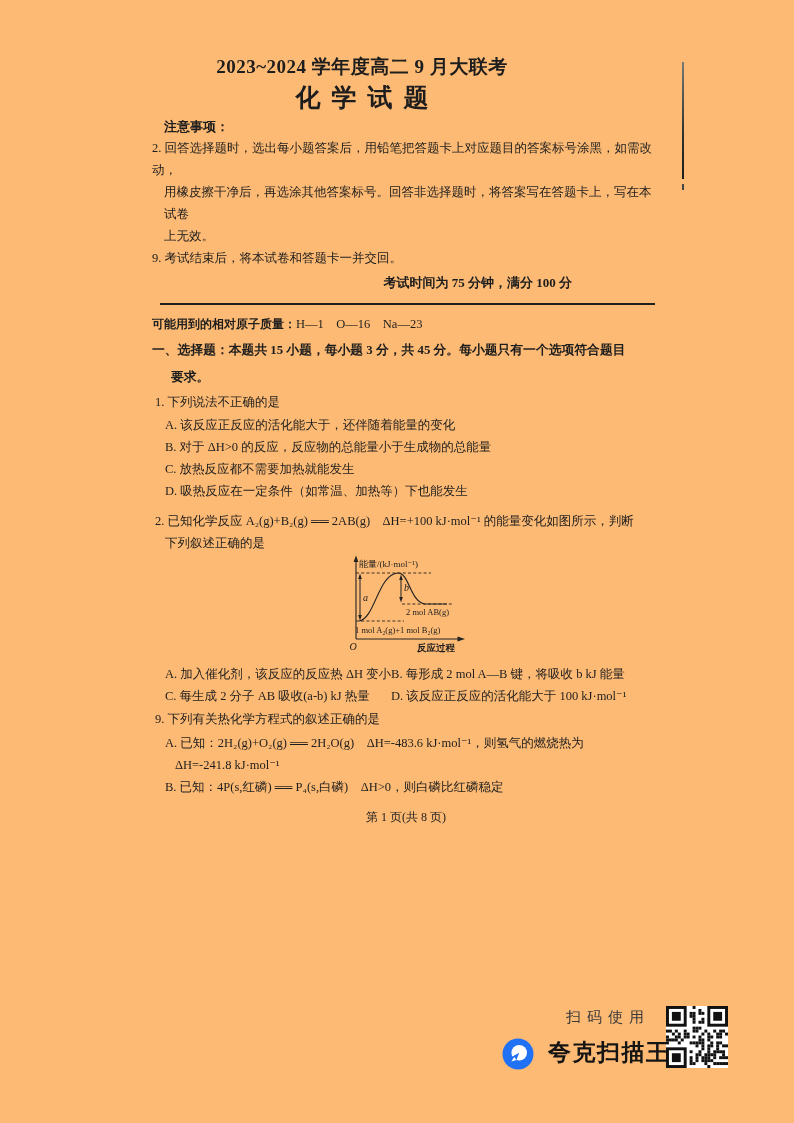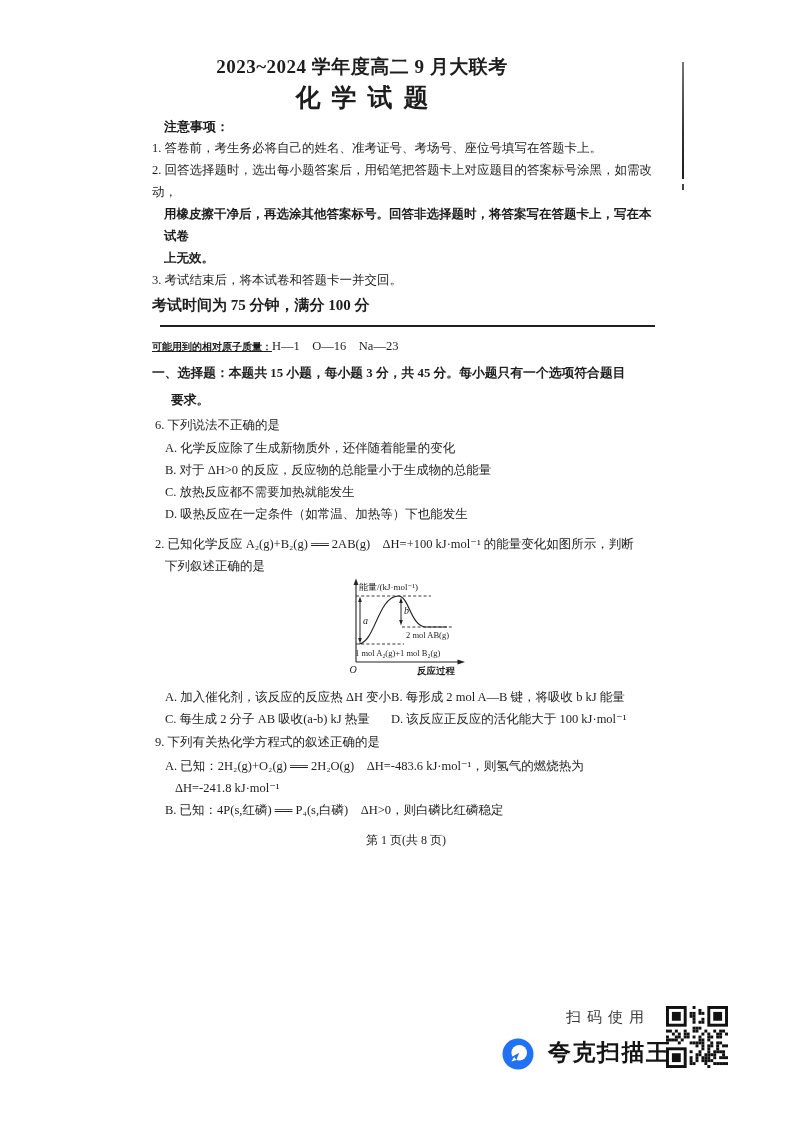--- a/index.html
+++ b/index.html
@@ -1,28 +1,28 @@
 <!DOCTYPE html>
 <html><head>
 <meta charset="utf-8">
 <style>
   html,body{margin:0;padding:0;background:#e8e8e8;}
-  .page{position:relative;width:794px;height:1123px;background:#ffffff;overflow:hidden;
+  .page{position:relative;width:794px;height:1123px;background:#fdba74;overflow:hidden;
         font-family:"Liberation Serif","DejaVu Serif",serif;color:#1d1d1d;}
   .content{position:absolute;left:152px;top:54px;width:508px;font-size:12.5px;line-height:22px;}
   .header{width:420px;text-align:center;}
   .title1{font-size:19px;font-weight:700;letter-spacing:.5px;line-height:26px;}
   .title2{font-size:25px;font-weight:700;letter-spacing:11px;padding-left:11px;line-height:32px;margin-top:2px;}
   .notice-head{font-weight:700;font-size:13px;line-height:20px;margin-top:3px;margin-left:12px;}
   .hang{padding-left:12px;text-indent:-12px;}
-  .cont12{padding-left:12px;font-weight:bold;}
-  .time{width:420px;text-align:left;font-weight:700;font-size:15px;line-height:24px;margin-top:2px;}
+  .cont12{padding-left:12px;}
+  .time{width:420px;text-align:right;font-weight:700;font-size:13px;line-height:24px;margin-top:2px;}
   .rule{height:2px;background:#1f1f1f;border:none;margin:8px 0 0 8px;width:495px;}
   .atomic{margin-top:8px;}
-  .atomic b{font-size:10px;text-decoration:underline;}
+  .atomic b{font-size:12px;}
   .sec1{font-weight:700;font-size:12.8px;line-height:23px;margin-top:4px;}
   .sec1-l2{padding-left:19px;}
   .qstem{padding-left:3px;}
   .opt{padding-left:13px;}
   .cont23{padding-left:23px;}
   .chart-row{position:relative;height:104px;margin-top:1px;}
   .energy-chart{position:absolute;left:197px;top:0;width:132px;height:104px;}
   .optgrid{display:grid;grid-template-columns:minmax(202px,max-content) max-content;padding-left:13px;margin-top:4px;}
   .optgrid span{white-space:nowrap;}
   .footer{width:508px;text-align:center;font-size:12px;margin-top:8px;}
@@ -42,36 +42,35 @@
 
 <div class="page">
   <div class="content">
 
     <div class="header">
       <div class="title1">2023~2024 学年度高二 9 月大联考</div>
       <div class="title2">化学试题</div>
     </div>
 
     <div class="notice-head">注意事项：</div>
-    <div class="hang">1. 答卷前，考生务必将自己的姓名、准考证号、考场号、座位号填写在答题卡上。</div>
     <div>2. 回答选择题时，选出每小题答案后，用铅笔把答题卡上对应题目的答案标号涂黑，如需改动，</div>
     <div class="cont12">用橡皮擦干净后，再选涂其他答案标号。回答非选择题时，将答案写在答题卡上，写在本试卷</div>
     <div class="cont12">上无效。</div>
-    <div class="hang">3. 考试结束后，将本试卷和答题卡一并交回。</div>
+    <div class="hang">9. 考试结束后，将本试卷和答题卡一并交回。</div>
 
     <div class="time">考试时间为 75 分钟，满分 100 分</div>
     <hr class="rule">
 
     <div class="atomic"><b>可能用到的相对原子质量：</b><span>H—1　O—16　Na—23</span></div>
 
     <div class="sec1">一、选择题：本题共 15 小题，每小题 3 分，共 45 分。每小题只有一个选项符合题目</div>
     <div class="sec1 sec1-l2">要求。</div>
 
-    <div class="qstem" style="margin-top:2px">6. 下列说法不正确的是</div>
-    <div class="opt" style="margin-top:1px">A. 化学反应除了生成新物质外，还伴随着能量的变化</div>
+    <div class="qstem" style="margin-top:2px">1. 下列说法不正确的是</div>
+    <div class="opt" style="margin-top:1px">A. 该反应正反应的活化能大于，还伴随着能量的变化</div>
     <div class="opt">B. 对于 ΔH&gt;0 的反应，反应物的总能量小于生成物的总能量</div>
     <div class="opt">C. 放热反应都不需要加热就能发生</div>
     <div class="opt">D. 吸热反应在一定条件（如常温、加热等）下也能发生</div>
 
     <div class="qstem" style="margin-top:8px">2. 已知化学反应 A₂(g)+B₂(g) ══ 2AB(g)　ΔH=+100 kJ·mol⁻¹ 的能量变化如图所示，判断</div>
     <div class="opt">下列叙述正确的是</div>
 
     <div class="chart-row">
       <svg class="energy-chart" viewBox="0 0 132 104">
 

